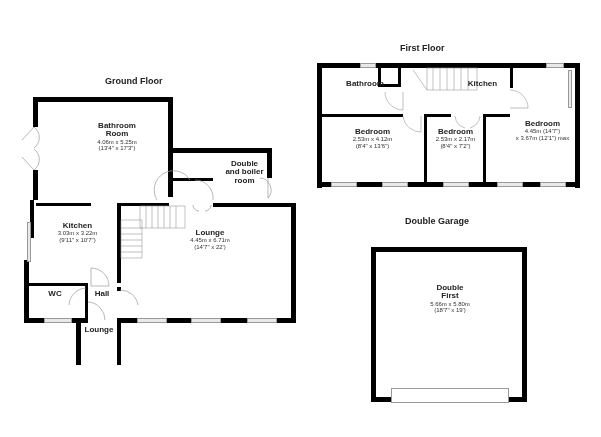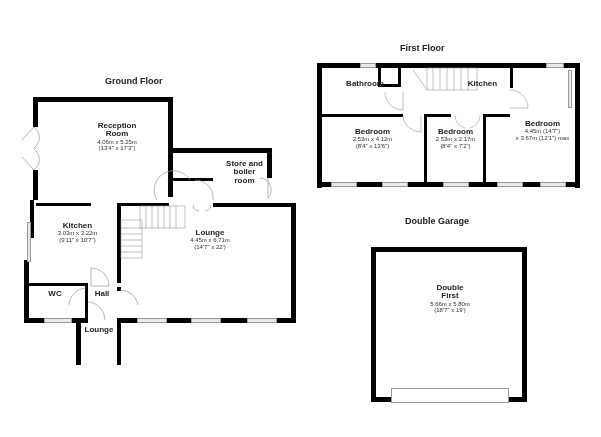--- a/index.html
+++ b/index.html
@@ -91,26 +91,26 @@
     <rect x="121" y="220" width="21" height="38"></rect>
     <line x1="121" y1="228" x2="142" y2="228"></line>
     <line x1="121" y1="234" x2="142" y2="234"></line>
     <line x1="121" y1="240" x2="142" y2="240"></line>
     <line x1="121" y1="246" x2="142" y2="246"></line>
     <line x1="121" y1="252" x2="142" y2="252"></line>
   </g>
 </svg>
 
 <div class="label" style="left:72px; top:122px; width:90px;">
-  <span class="name" style="width:60px; margin:0 auto;">Reception Room</span>
+  <span class="name" style="width:60px; margin:0 auto;">Bathroom Room</span>
   <span class="dim">4.06m x 5.25m</span>
   <span class="dim">(13'4" x 17'3")</span>
 </div>
 <div class="label" style="left:222px; top:160px; width:45px;">
-  <span class="name" style="width:40px; margin:0 auto;">Store and boiler room</span>
+  <span class="name" style="width:40px; margin:0 auto;">Double and boiler room</span>
 </div>
 <div class="label" style="left:40px; top:222px; width:75px;">
   <span class="name">Kitchen</span>
   <span class="dim">3.03m x 3.22m</span>
   <span class="dim">(9'11" x 10'7")</span>
 </div>
 <div class="label" style="left:170px; top:229px; width:80px;">
   <span class="name">Lounge</span>
   <span class="dim">4.45m x 6.71m</span>
   <span class="dim">(14'7" x 22')</span>

